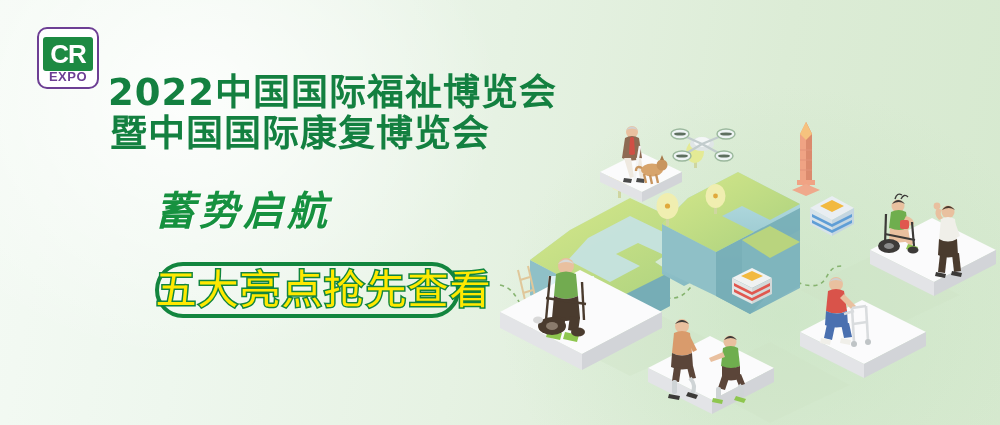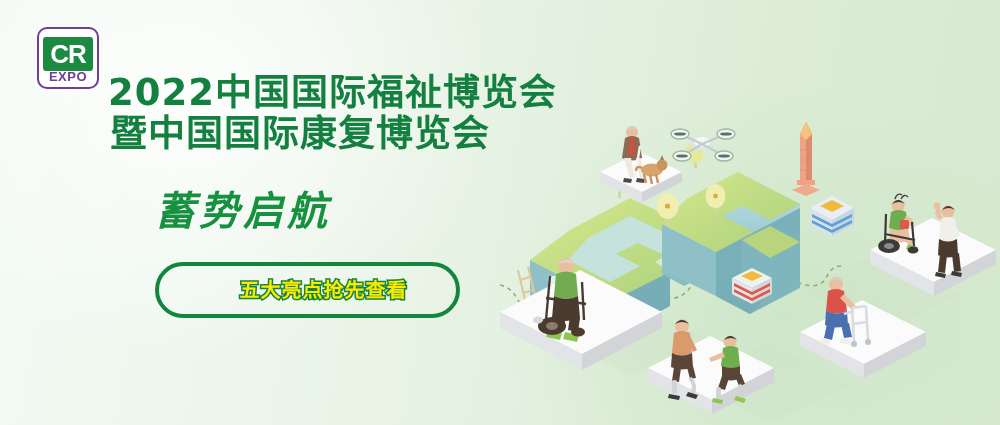--- a/index.html
+++ b/index.html
@@ -54,21 +54,21 @@
     text-shadow:1px 1px 0 rgba(255,255,255,.6);
   }
 
   .pill{
     position:absolute;left:155px;top:262px;width:305px;height:56px;
     border:4px solid #12853e;border-radius:30px;box-sizing:border-box;
     display:flex;align-items:center;justify-content:center;
     background:rgba(255,255,255,.10);
   }
   .pill-text{
-    font-size:20px;line-height:34px;font-weight:bold;letter-spacing:1px;
+    font-size:41px;line-height:34px;font-weight:normal;letter-spacing:1px;
     color:#ffe900;
     font-family:"DejaVu Sans","Liberation Sans",sans-serif;
     -webkit-text-stroke:3px #12853e;
     paint-order:stroke fill;
     white-space:nowrap;
     margin-left:32px;
   }
 
   
   .date{

